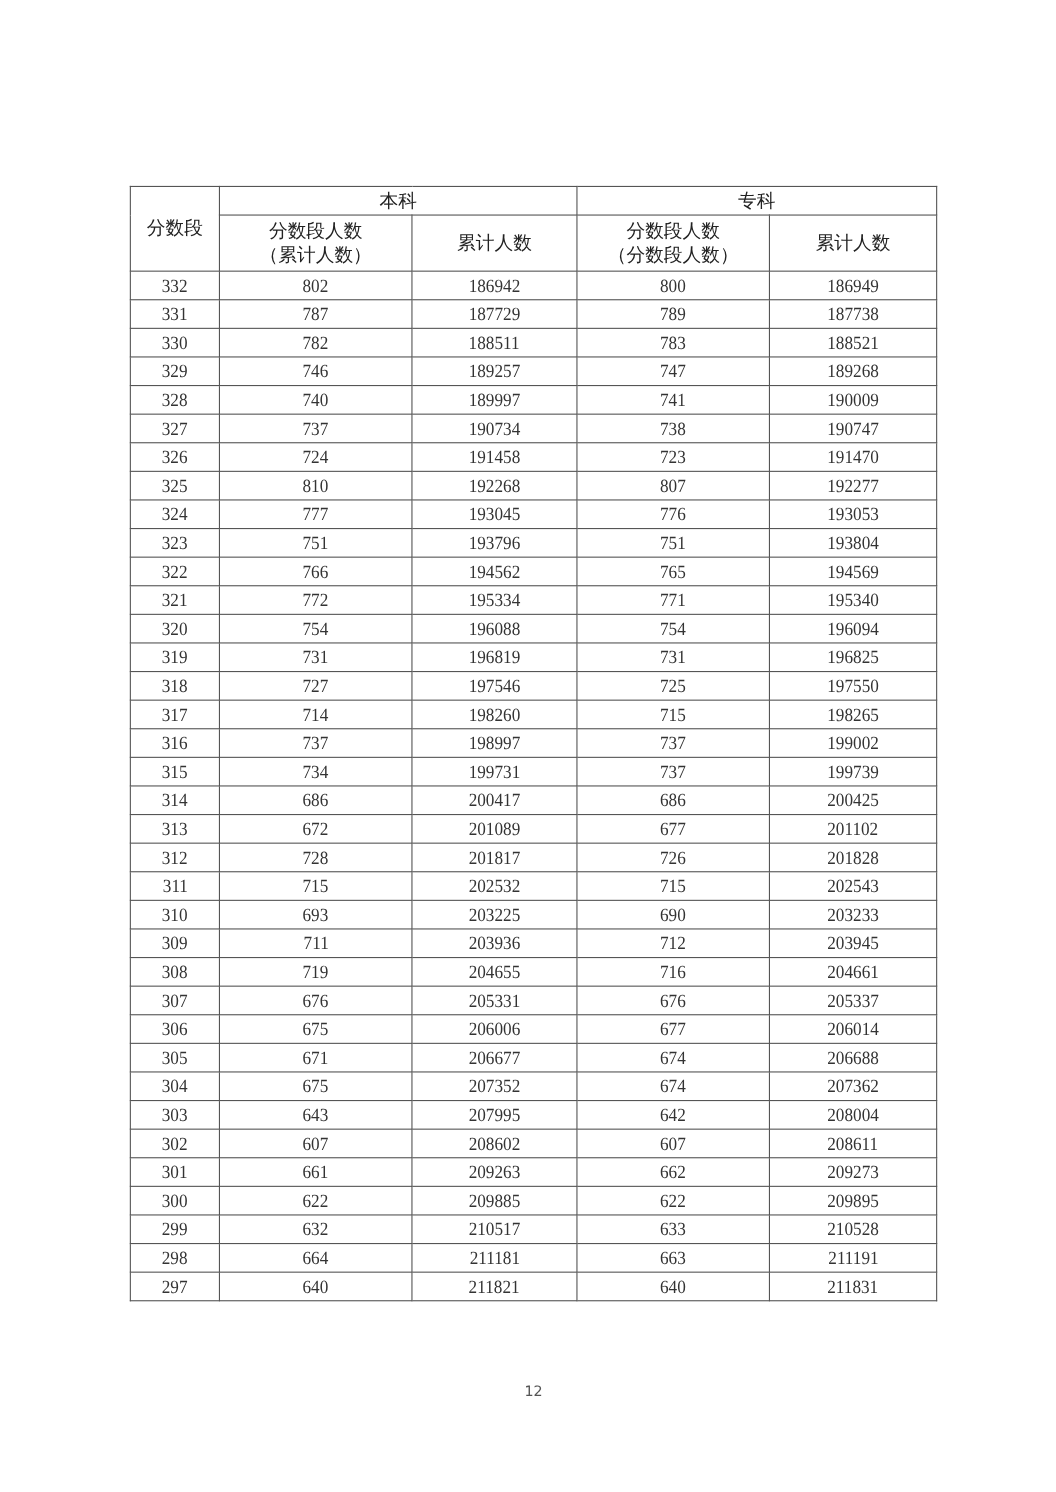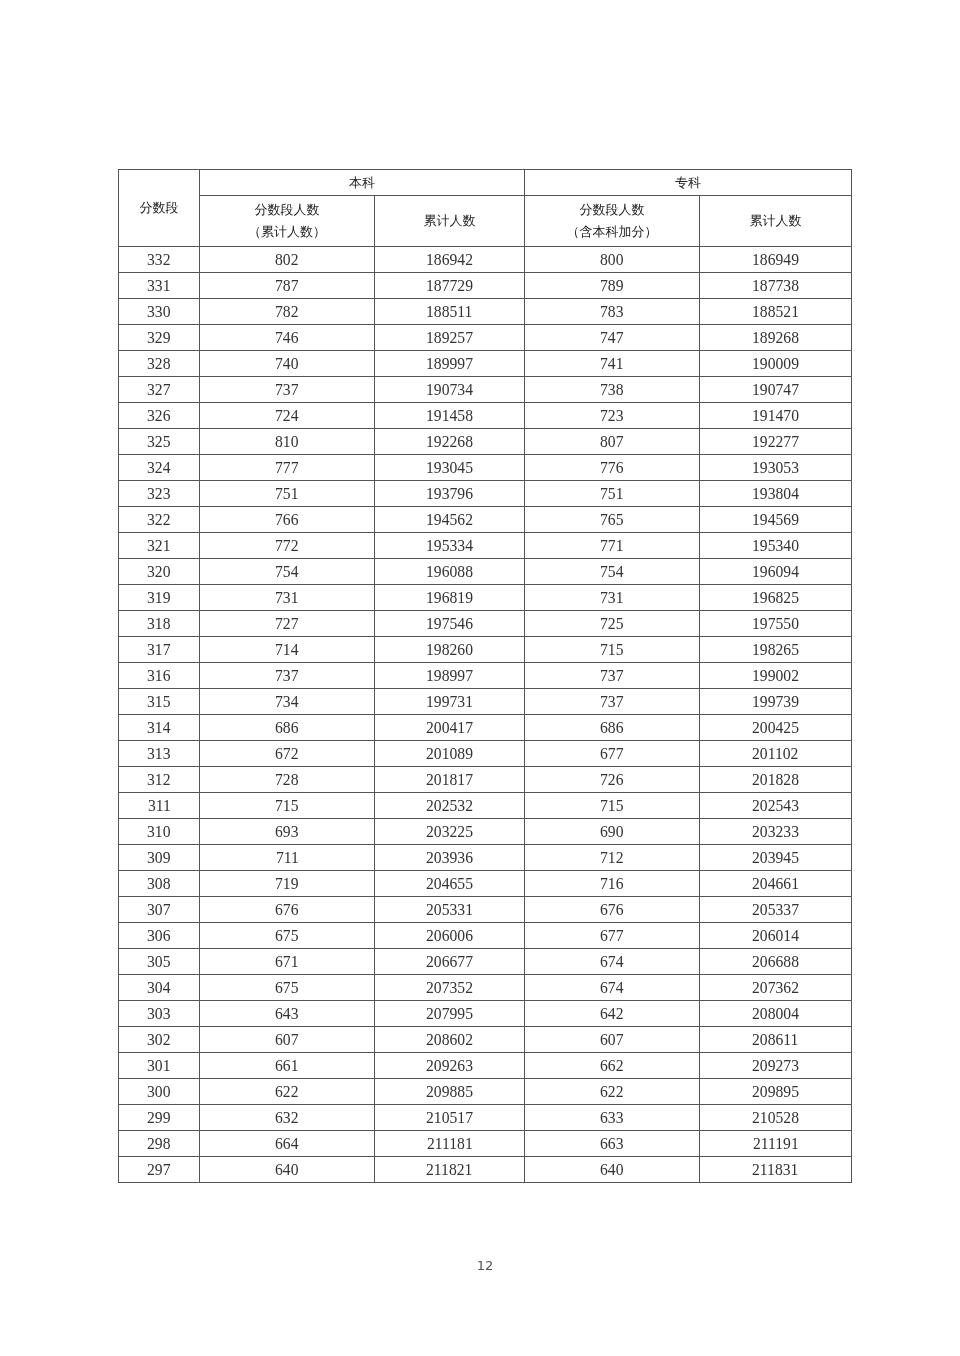--- a/index.html
+++ b/index.html
@@ -38,21 +38,21 @@
     table.score-table th,
     table.score-table td {
       border: 1.3px solid #555555;
       text-align: center;
       vertical-align: middle;
       padding: 0;
     }
     table.score-table th {
       font-family: "DejaVu Sans", "Liberation Sans", sans-serif;
       font-weight: normal;
-      font-size: 13px;
+      font-size: 17px;
       color: #222222;
       line-height: 22px;
     }
     tr.hdr1 th { height: 25px; }
     tr.hdr2 th { height: 50px; }
     th.score-head { font-size: 18px; }
     th .line { display: block; }
 
     table.score-table td {
       height: 25px;
@@ -97,21 +97,21 @@
         <th colspan="2">专科</th>
       </tr>
       <tr class="hdr2">
         <th>
           <span class="line">分数段人数</span>
           <span class="line">（累计人数）</span>
         </th>
         <th>累计人数</th>
         <th>
           <span class="line">分数段人数</span>
-          <span class="line">（含本科加分）</span>
+          <span class="line">（分数段人数）</span>
         </th>
         <th>累计人数</th>
       </tr>
     </thead>
     <tbody id="table-body">
         <tr>
           <td><span class="num">332</span></td>
           <td><span class="num">802</span></td>
           <td><span class="num">186942</span></td>
           <td><span class="num">800</span></td>

